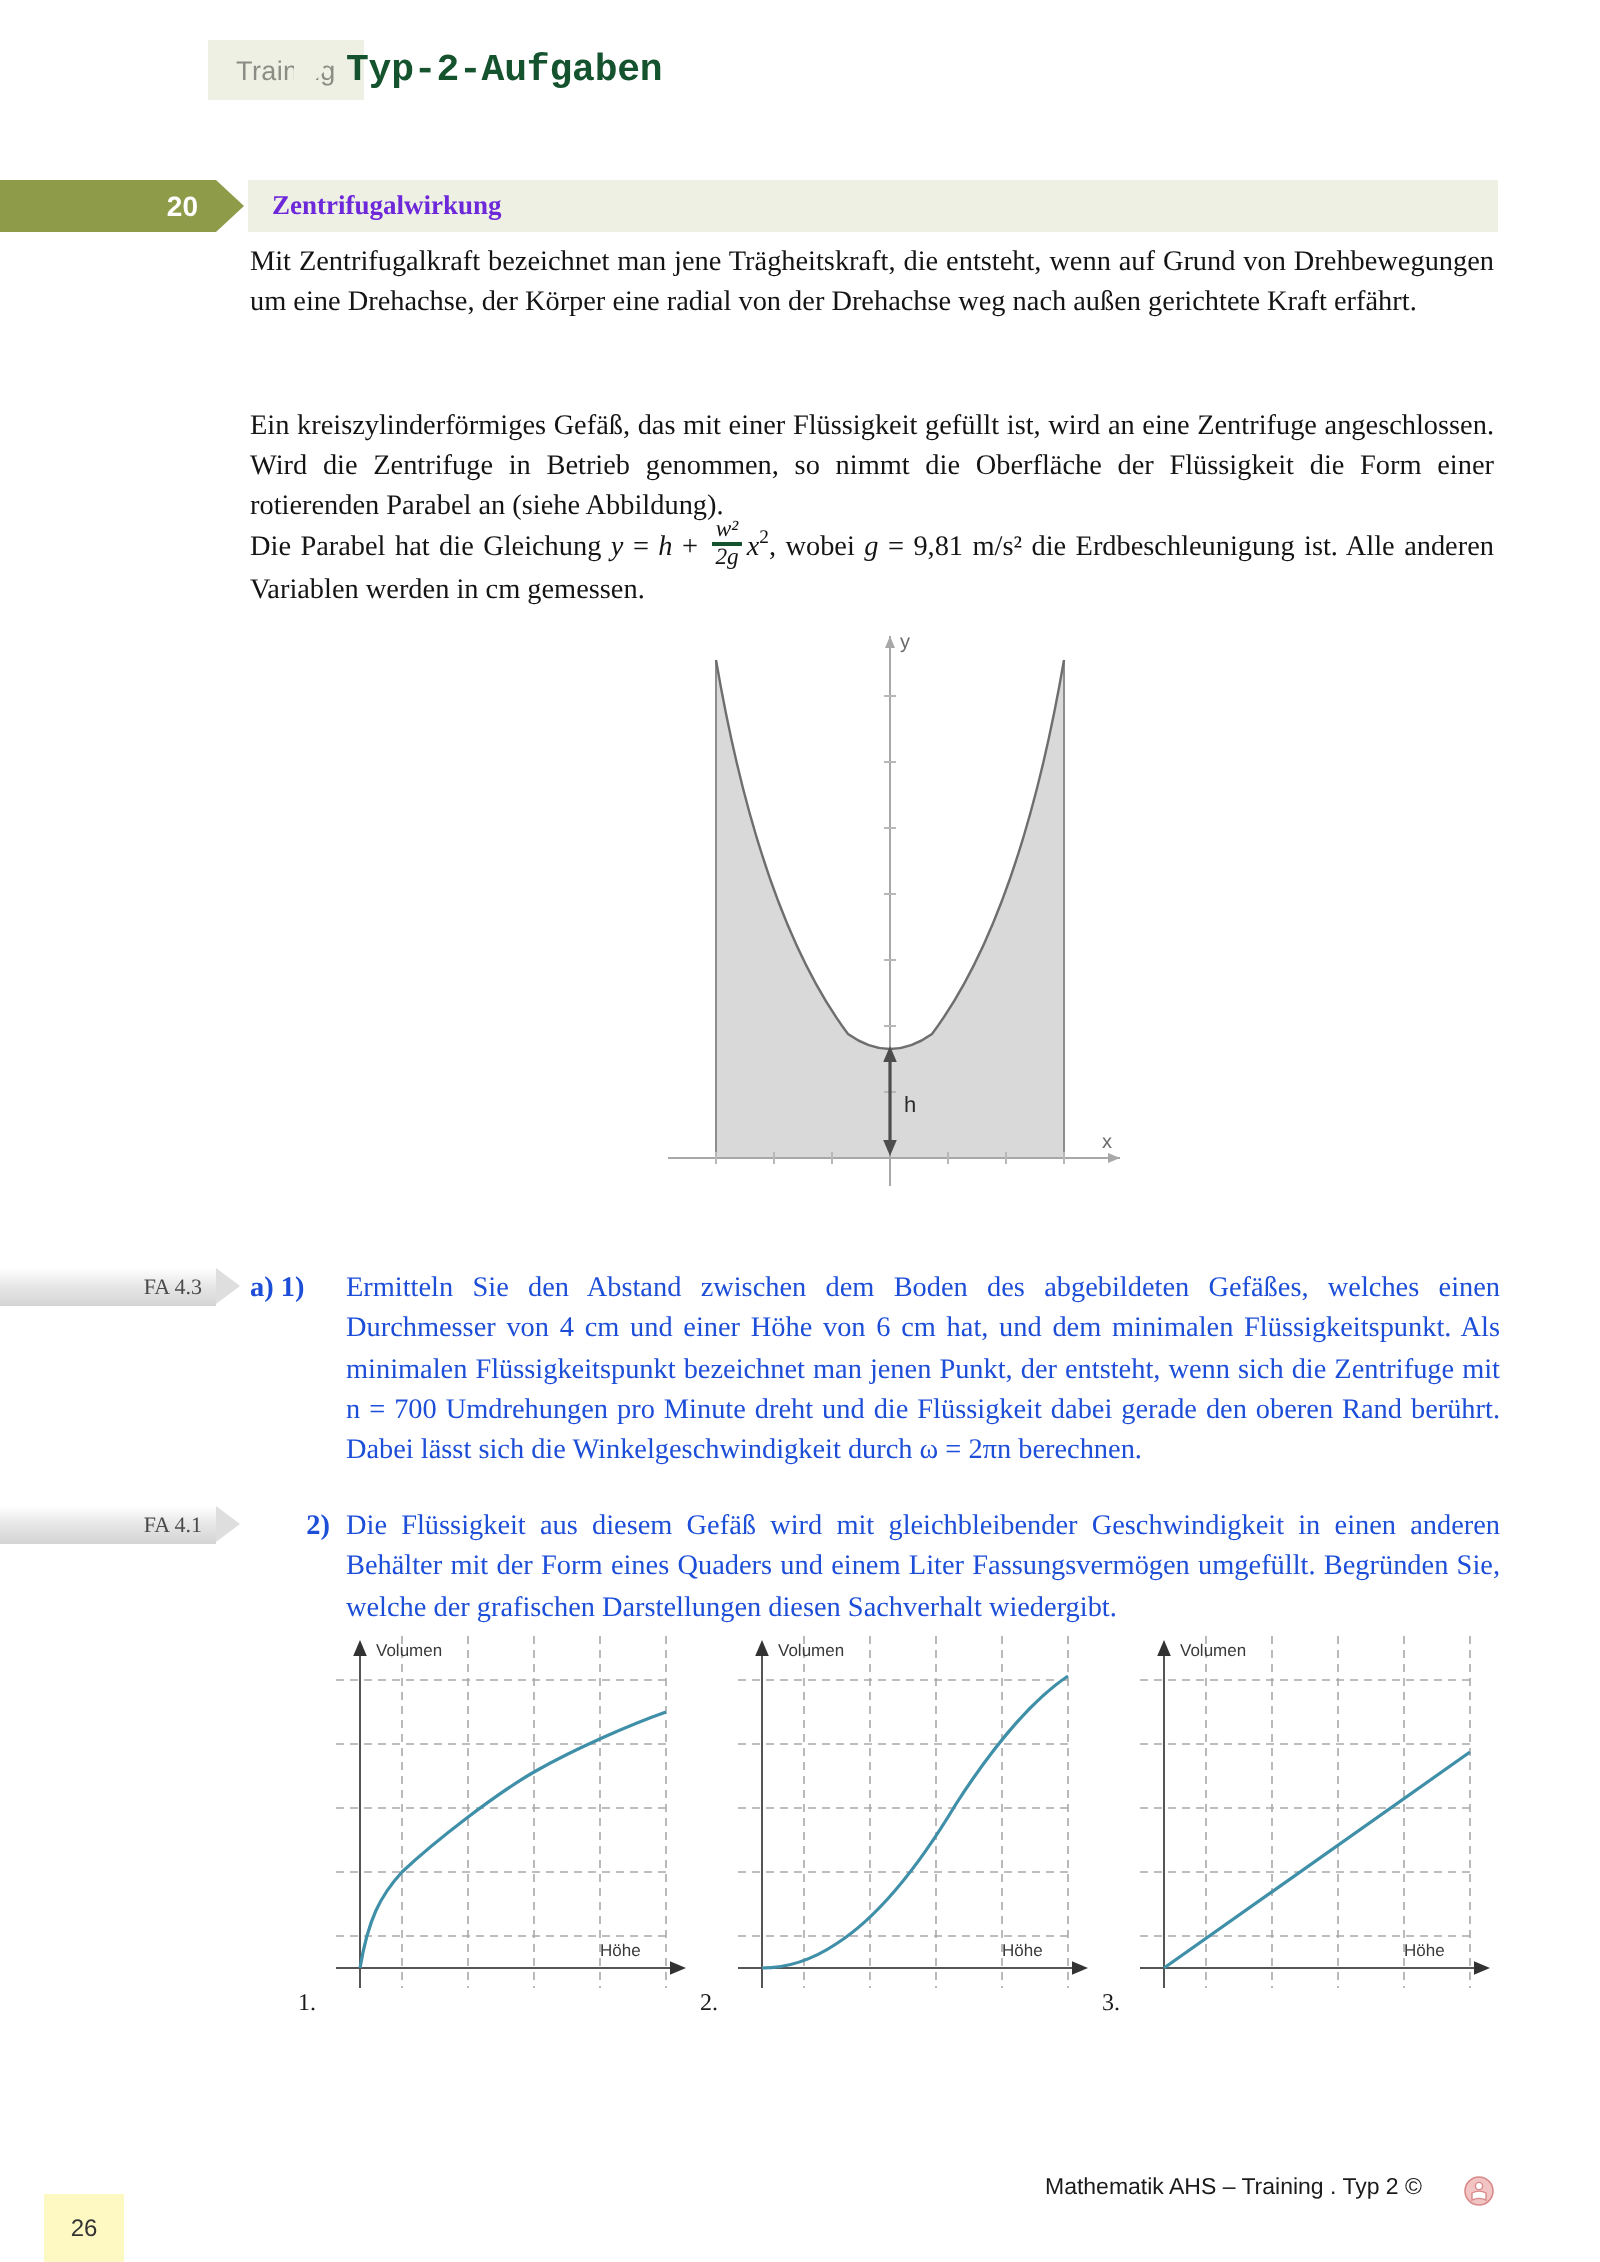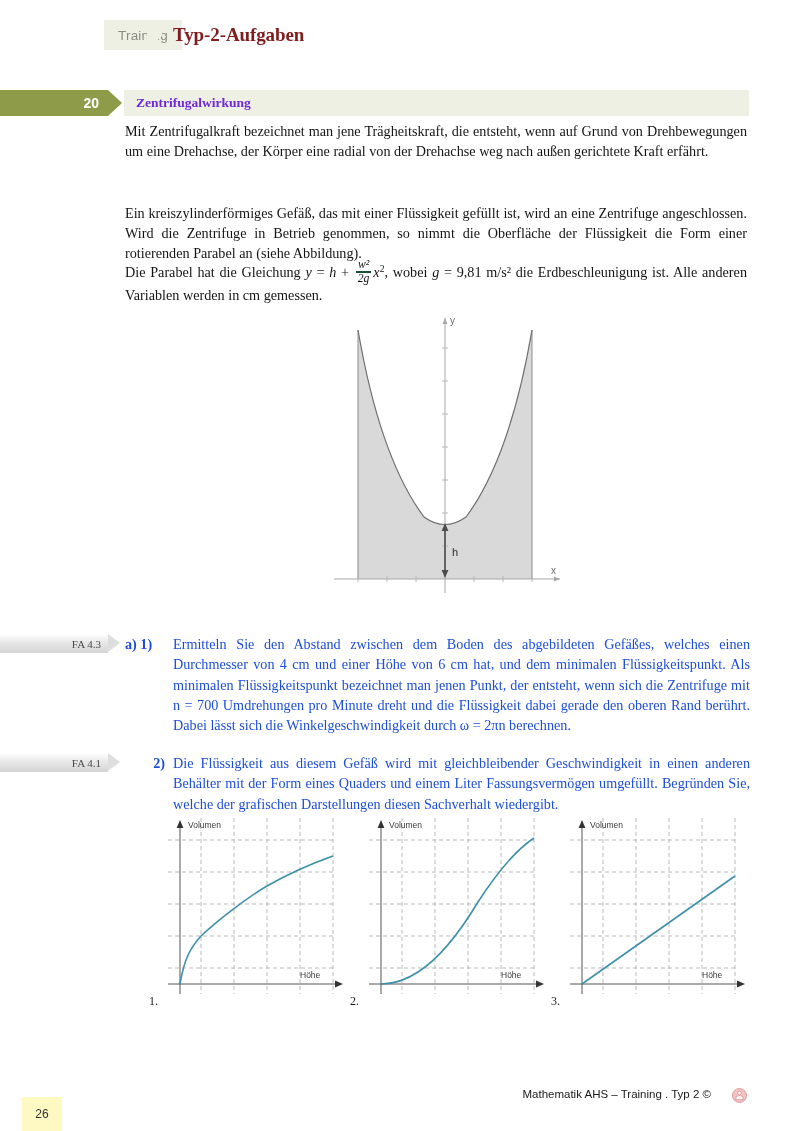--- a/index.html
+++ b/index.html
@@ -43,24 +43,24 @@
     border-top: 15px solid transparent;
     border-bottom: 15px solid transparent;
     border-left: 16px solid #eef0e4;
   }
   .header-title {
     position: absolute;
     left: 173px; top: 20px;
     height: 30px;
     display: flex;
     align-items: center;
-    font-family: Liberation Serif, serif;
+    font-family: Liberation Mono, monospace;
     font-size: 19px;
     font-weight: bold;
-    color: #7f1d1d;
+    color: #14532d;
     letter-spacing: -0.1px;
   }
 
   
   .task-bar {
     position: absolute;
     left: 0; top: 90px;
     width: 800px; height: 26px;
   }
   .task-num-box {

